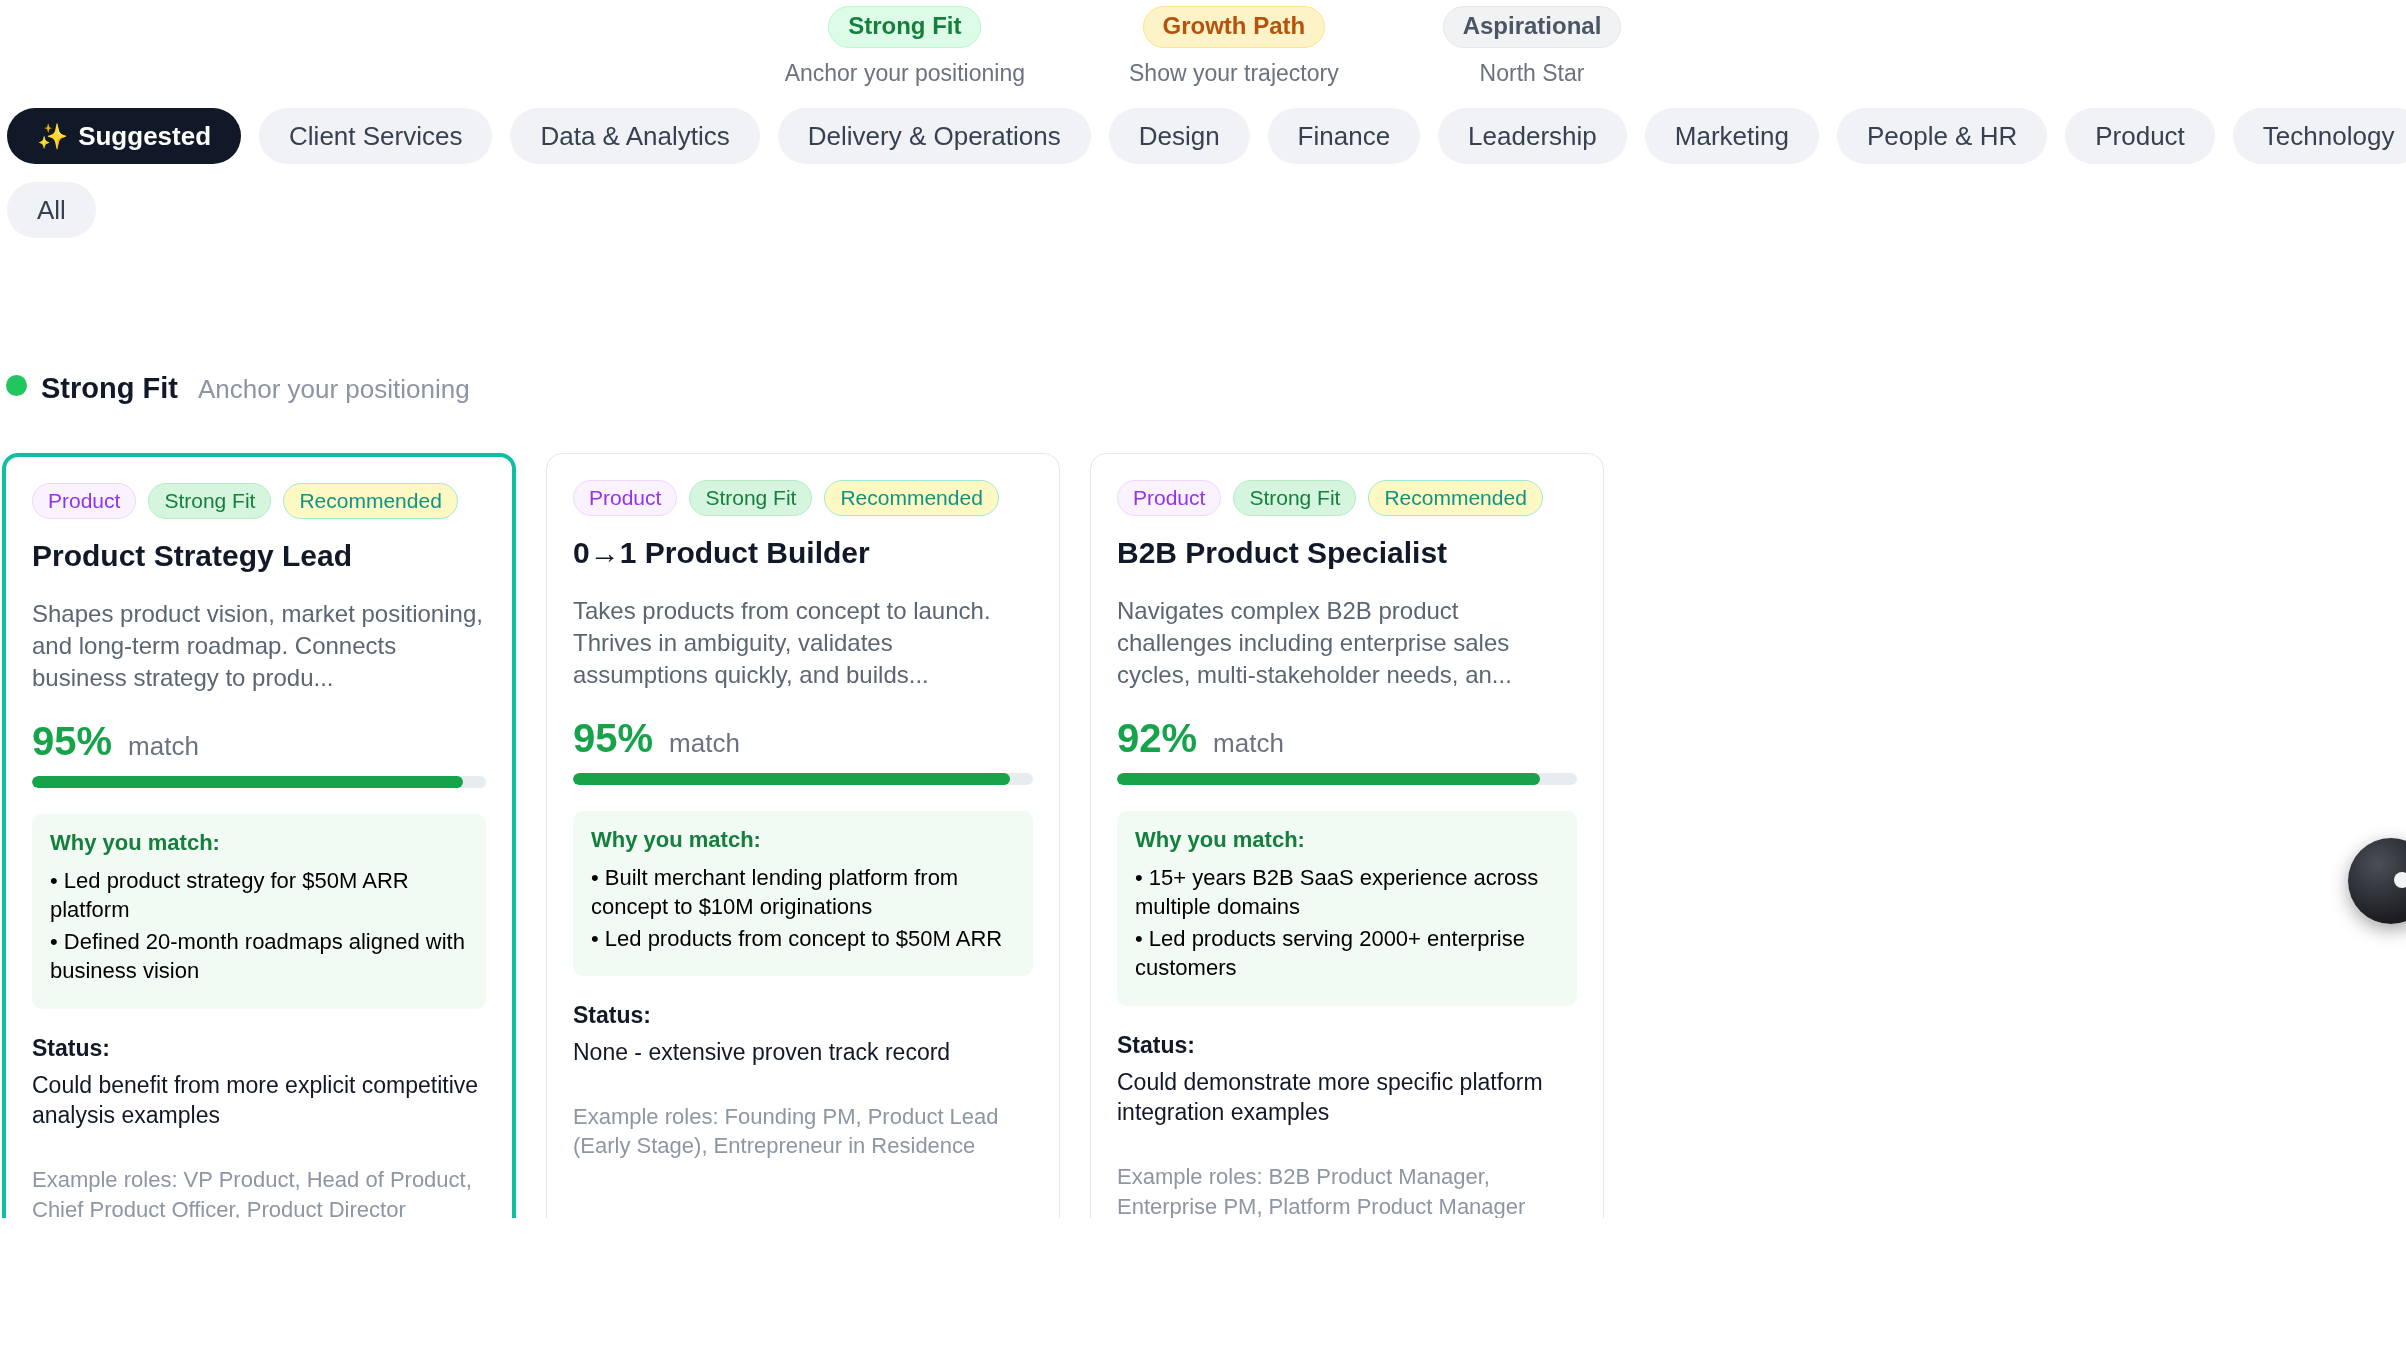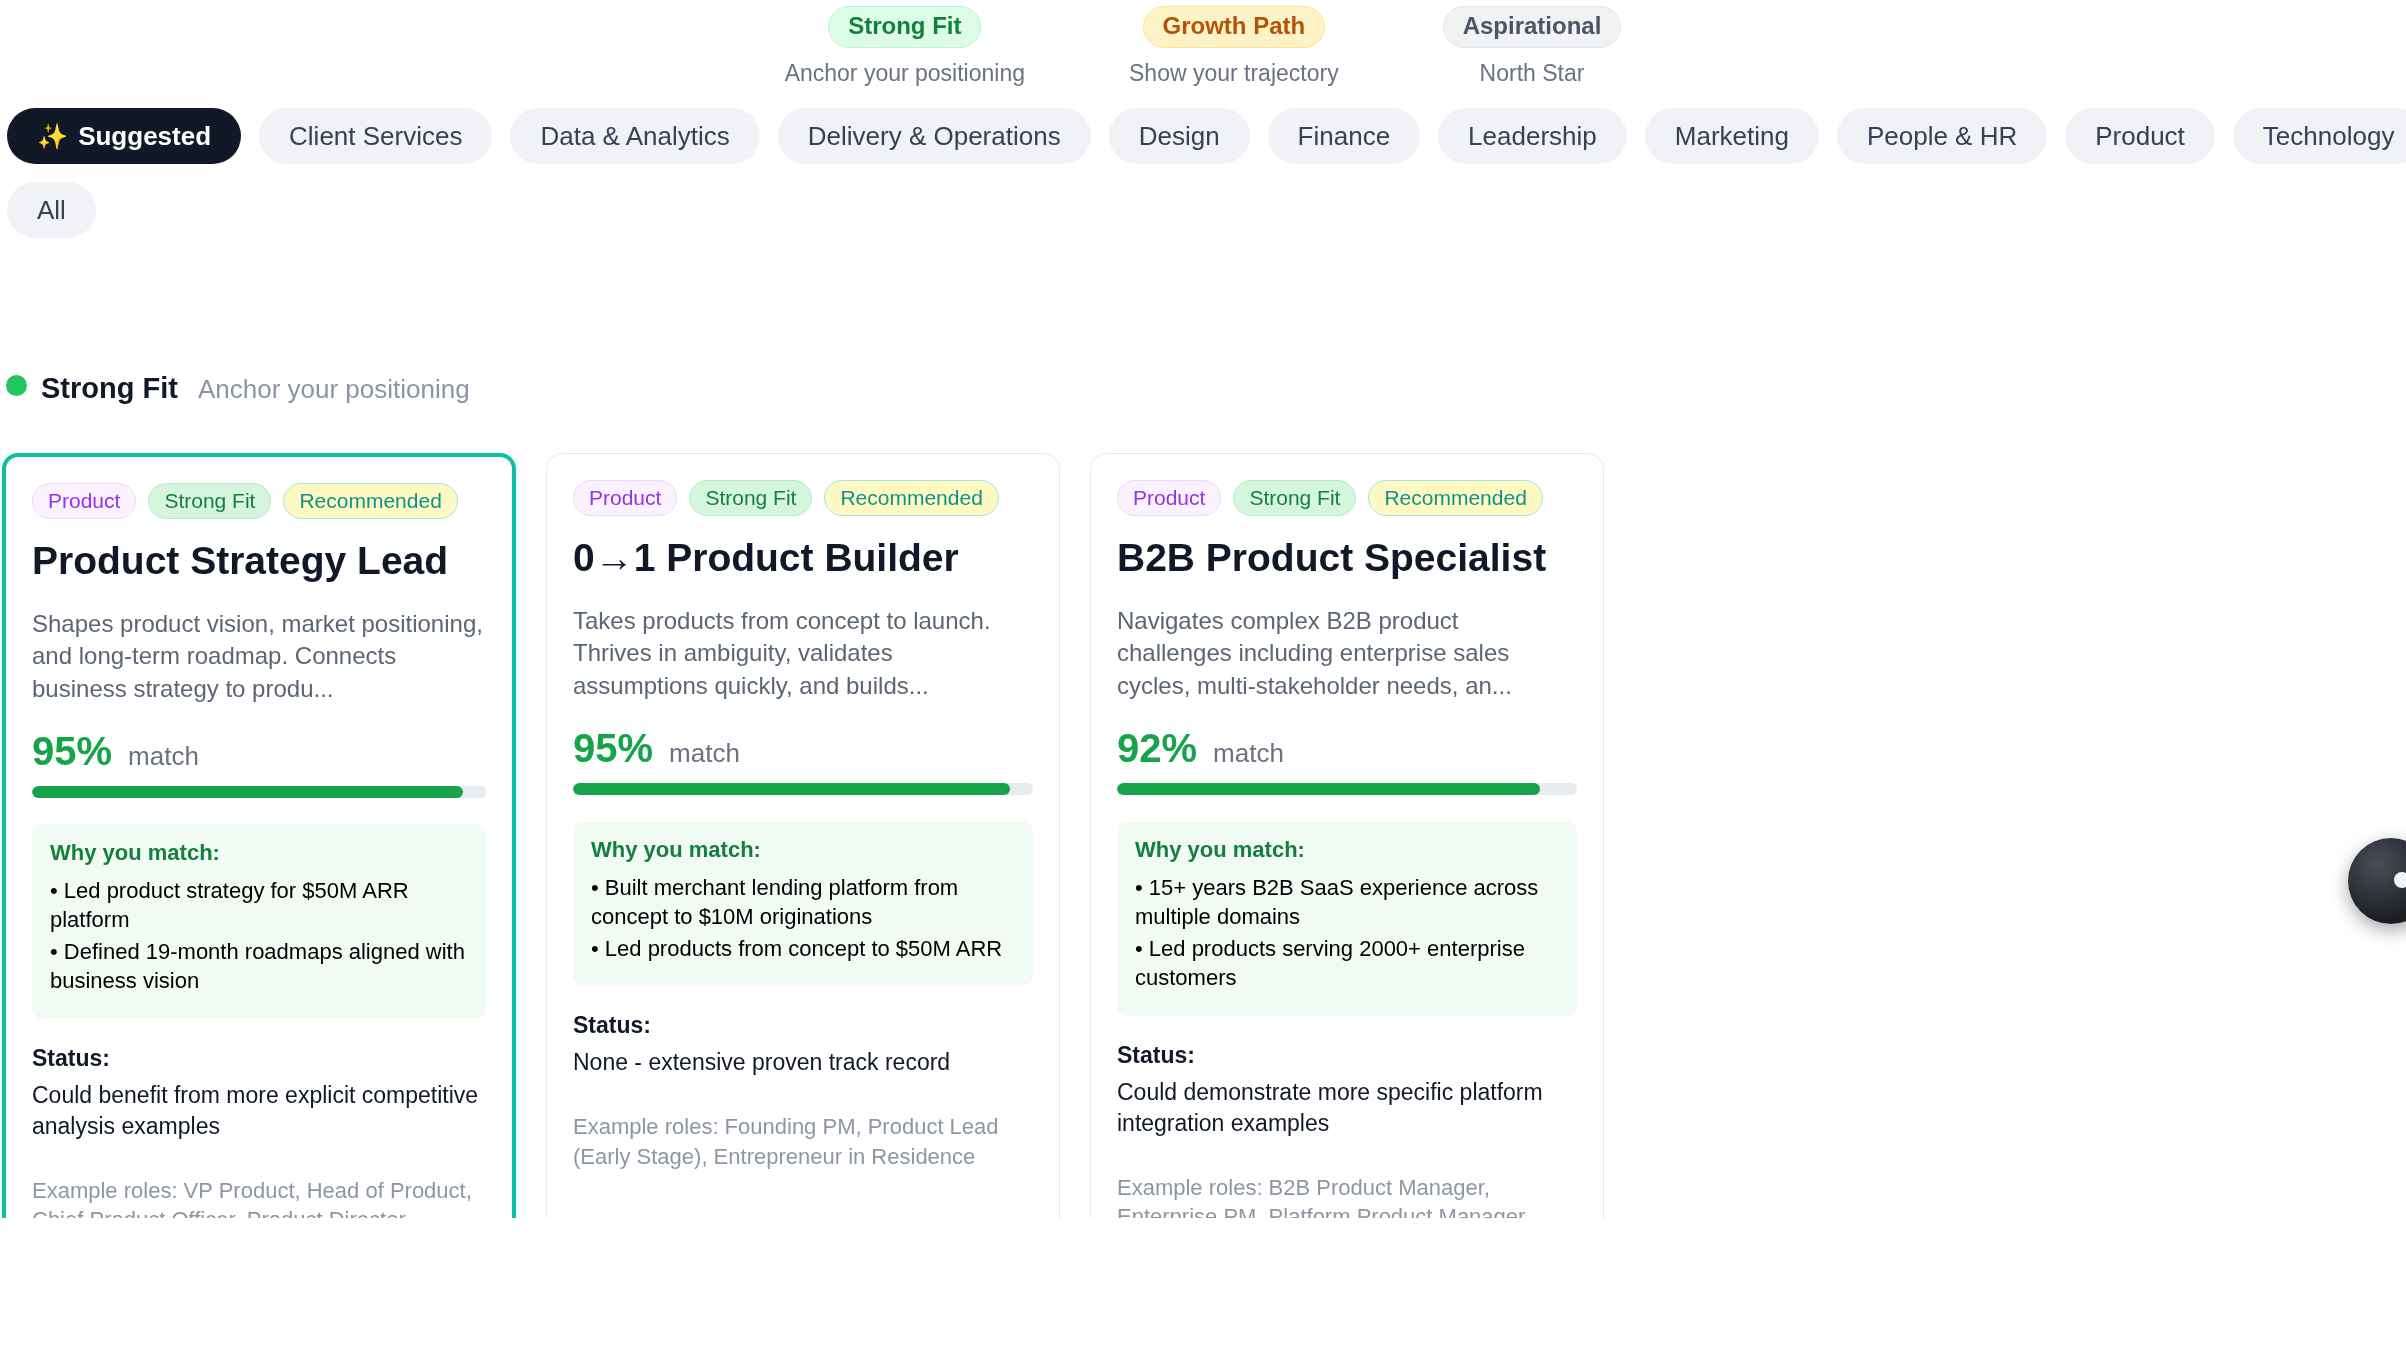--- a/index.html
+++ b/index.html
@@ -100,21 +100,21 @@
     font-size: 21px;
     font-weight: 500;
     line-height: 1;
     white-space: nowrap;
   }
   .badge.cat  { background:#faf2ff; color:#9333ea; border:1px solid #edd9fb; }
   .badge.fit  { background:#d6f5df; color:#15803d; border:1px solid #b7ebc6; }
   .badge.rec  { background:#fef9c3; color:#0d9488; border:1px solid #9fe8da; }
 
   .card-title {
-    font-size: 39px; font-weight: 700; color:#111827;
+    font-size: 30px; font-weight: 700; color:#111827;
     margin: 0 0 12px; line-height: 1.15;
   }
   .card-desc {
     font-size: 24px; color:#5b6674; line-height: 1.35;
     margin: 12px 0 26px;
   }
 
   .match-row { display: flex; align-items: baseline; gap: 16px; margin-bottom: 14px; }
   .match-pct { font-size: 40px; font-weight: 700; color:#16a34a; line-height:1; }
   .match-lbl { font-size: 26px; color:#6b7280; }
@@ -223,21 +223,21 @@
       <div class="match-row">
         <span class="match-pct">95%</span>
         <span class="match-lbl">match</span>
       </div>
       <div class="bar">
         <div class="bar-fill" style="width: 95%;"></div>
       </div>
       <div class="why">
         <div class="why-head">Why you match:</div>
         <div class="why-item">• Led product strategy for $50M ARR platform</div>
-        <div class="why-item">• Defined 19-month roadmaps aligned with business vision</div>
+        <div class="why-item">• Defined 20-month roadmaps aligned with business vision</div>
       </div>
       <div>
         <div class="status-head">Status:</div>
         <div class="status-text">Could benefit from more explicit competitive analysis examples</div>
       </div>
       <div class="roles">Example roles: VP Product, Head of Product, Chief Product Officer, Product Director</div>
       <div class="footer">
         <span class="selected-lbl">
           <span class="check">✓</span>
           <span>Selected</span>

